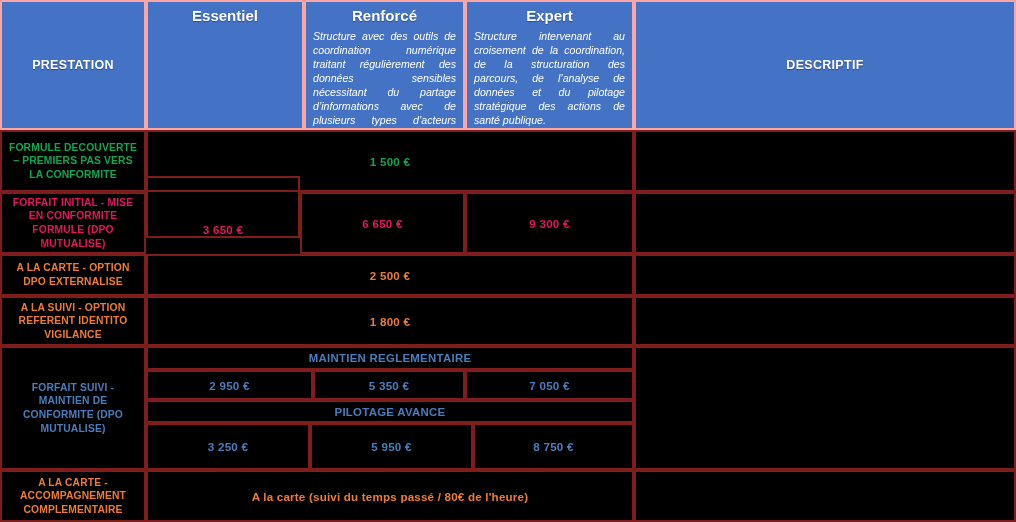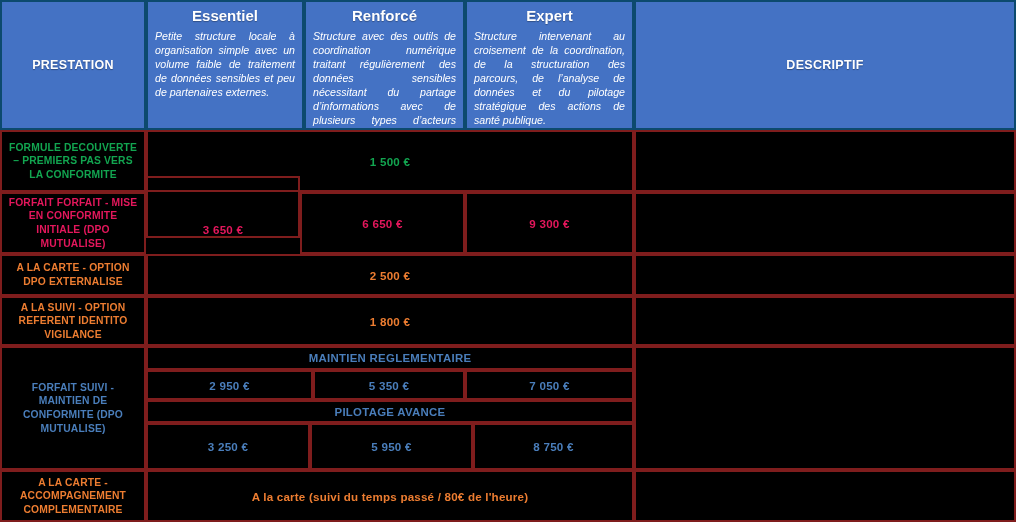--- a/index.html
+++ b/index.html
@@ -31,21 +31,21 @@
   }
 
   .grid-border {
     border: 2px solid #7f1d1d;
   }
 
   
   .hdr {
     background: #4472C4;
     color: #FFFFFF;
-    border: 2px solid #0c4a6e;
+    border: 2px solid #fca5a5;
   }
 
   .hdr-prestation {
     font-weight: bold;
     font-size: 12.5px;
     letter-spacing: .3px;
     text-shadow: 0 1px 1px rgba(0,0,0,.35);
   }
 
   .hdr-descriptif {
@@ -118,21 +118,20 @@
 <body>
 
 <div id="page">
 
   <div class="cell hdr hdr-prestation" style="left:0px; top:0px; width:146px; height:130px;">
     <span>PRESTATION</span>
   </div>
 
   <div class="cell hdr hdr-offer" style="left:146px; top:0px; width:158px; height:130px;">
     <div class="offer-title">Essentiel</div>
-    <div class="offer-desc">Petite structure locale à organisation simple avec un volume faible de traitement de données sensibles et peu de partenaires externes.</div>
   </div>
 
   <div class="cell hdr hdr-offer" style="left:304px; top:0px; width:161px; height:130px;">
     <div class="offer-title">Renforcé</div>
     <div class="offer-desc">Structure avec des outils de coordination numérique traitant régulièrement des données sensibles nécessitant du partage d’informations avec de plusieurs types d’acteurs impliqués et un déploiement de l’INS</div>
   </div>
 
   <div class="cell hdr hdr-descriptif" style="left:634px; top:0px; width:382px; height:130px;">
     <span>DESCRIPTIF</span>
   </div>
@@ -146,21 +145,21 @@
     <span>FORMULE DECOUVERTE – PREMIERS PAS VERS LA CONFORMITE</span>
   </div>
   <div class="cell grid-border price" style="left:146px; top:130px; width:488px; height:62px; color:#12A550;">
     <span>1 500 €</span>
   </div>
   <div class="cell grid-border desc-cell" style="left:634px; top:130px; width:382px; height:62px;">
     <span></span>
   </div>
 
   <div class="cell grid-border lbl" style="left:0px; top:192px; width:146px; height:62px; color:#E4175C;">
-    <span>FORFAIT FORFAIT - MISE EN CONFORMITE INITIALE (DPO MUTUALISE)</span>
+    <span>FORFAIT INITIAL - MISE EN CONFORMITE FORMULE (DPO MUTUALISE)</span>
   </div>
   <div class="cell grid-border price" style="left:146px; top:176px; width:154px; height:62px; color:#E4175C;align-items:flex-end;">
     <span>3 650 €</span>
   </div>
   <div class="cell grid-border price" style="left:300px; top:192px; width:165px; height:62px; color:#E4175C;">
     <span>6 650 €</span>
   </div>
   <div class="cell grid-border price" style="left:465px; top:192px; width:169px; height:62px; color:#E4175C;">
     <span>9 300 €</span>
   </div>

